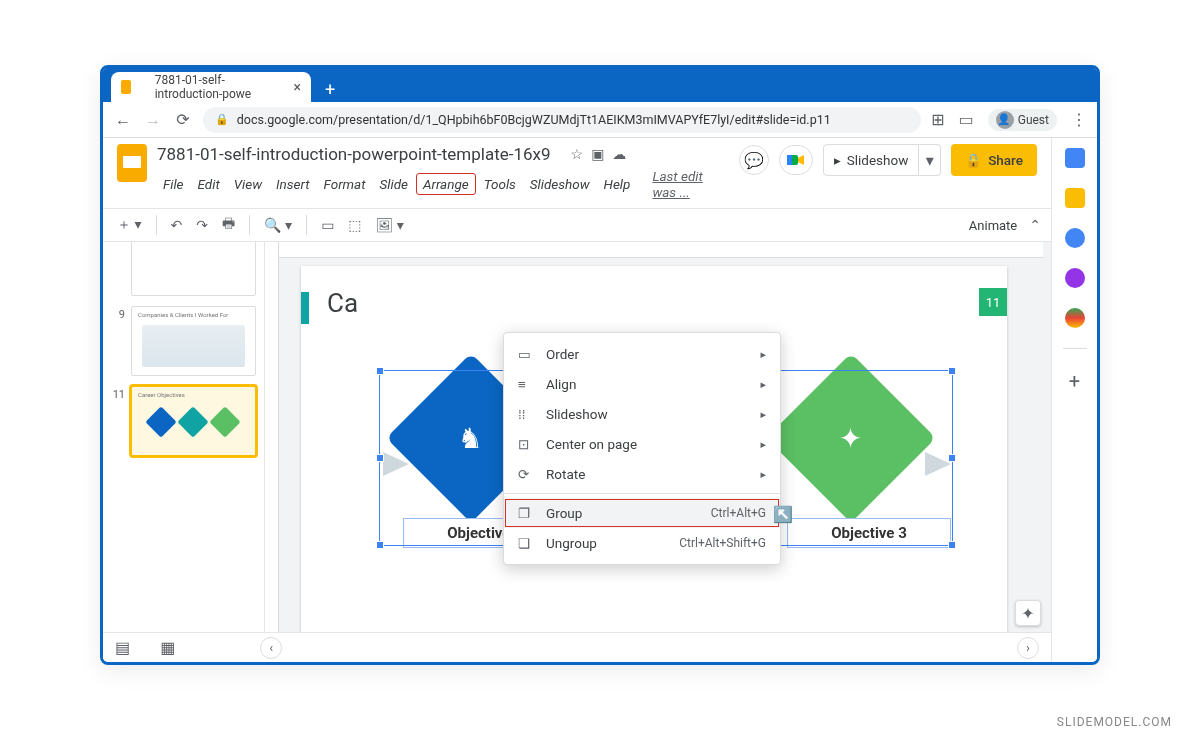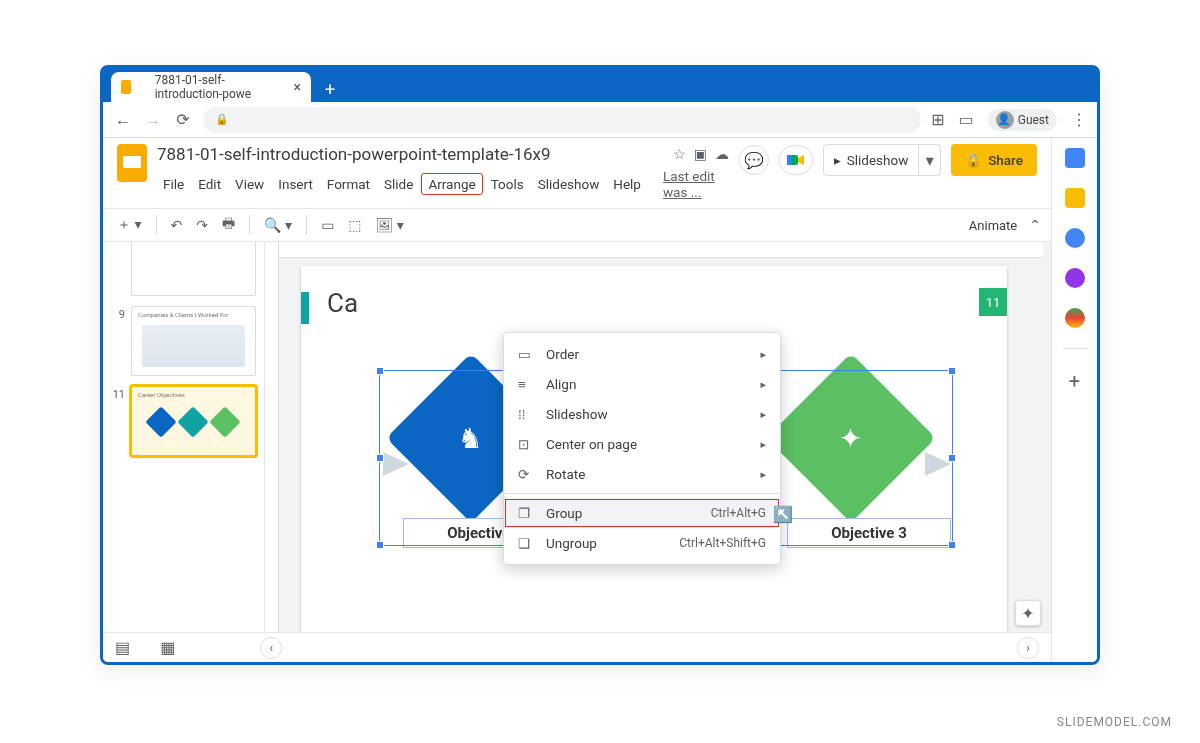--- a/index.html
+++ b/index.html
@@ -18,25 +18,25 @@
   .omnibox .lock { font-size:11px; color:#5f6368;}
   .right-icons { display:flex; gap:14px; align-items:center; color:#5f6368;}
   .avatar-pill { display:flex; align-items:center; gap:4px; background:#eef1f2; border-radius:14px; padding:2px 8px; font-size:12px; color:#444;}
   .avatar-pill .circ{width:18px;height:18px;border-radius:50%;background:#9aa0a6;display:flex;align-items:center;justify-content:center;color:#fff;font-size:11px;}
   .app-area { flex:1; display:flex; background:#fff; position:relative; overflow:hidden;}
   .app-main { flex:1; display:flex; flex-direction:column; min-width:0;}
   .doc-header { padding:6px 14px 0 14px; display:flex; align-items:flex-start; gap:10px;}
   .slides-logo { width:30px; height:38px; background:#f9ab00; border-radius:4px; position:relative;}
   .slides-logo::after{content:"";position:absolute;left:6px;right:6px;top:12px;height:12px;background:#fff;border-radius:1px;}
   .doc-titles { flex:1;}
-  .doc-title-row { display:flex; align-items:center; gap:8px;justify-content:space-between;}
+  .doc-title-row { display:flex; align-items:center; gap:20px;}
   .doc-title { font-size:17px; color:#3c4043;}
   .title-icons { display:flex; gap:8px; color:#5f6368; font-size:14px;}
   .menubar { display:flex; gap:2px; font-size:13.5px; color:#3c4043; margin-top:2px; align-items:center;}
-  .menubar span { padding:2px 6px; border-radius:3px; cursor:pointer;}
+  .menubar span { padding:2px 6px; border-radius:3px; cursor:pointer;font-style:italic;}
   .menubar .active { border:1.5px solid #d93025;}
   .last-edit { color:#5f6368; text-decoration:underline; margin-left:8px;}
   .header-right { display:flex; align-items:center; gap:10px; margin-left:auto;}
   .comment-btn{width:30px;height:30px;border:1px solid #dadce0;border-radius:50%;display:flex;align-items:center;justify-content:center;color:#5f6368;cursor:pointer;}
   .meet-btn{width:34px;height:30px;border:1px solid #dadce0;border-radius:16px;display:flex;align-items:center;justify-content:center;cursor:pointer;}
   .slideshow-btn{height:32px;border:1px solid #dadce0;border-radius:4px 0 0 4px;padding:0 10px;display:flex;align-items:center;gap:6px;font-size:13.5px;color:#3c4043;cursor:pointer;}
   .slideshow-drop{height:32px;width:22px;border:1px solid #dadce0;border-left:none;border-radius:0 4px 4px 0;display:flex;align-items:center;justify-content:center;color:#5f6368;cursor:pointer;}
   .share-btn{height:32px;background:#fbbc04;border-radius:4px;padding:0 14px;display:flex;align-items:center;gap:6px;font-size:13.5px;color:#3c4043;font-weight:500;cursor:pointer;}
   .toolbar { height:34px; border-top:1px solid #e4e5e6; border-bottom:1px solid #e4e5e6; display:flex; align-items:center; padding:0 10px; gap:6px; color:#5f6368; font-size:14px; margin-top:6px;}
   .toolbar .sep{width:1px;height:20px;background:#dadce0;margin:0 4px;}
@@ -109,20 +109,21 @@
     </div>
     <div class="new-tab">+</div>
   </div>
 
   <div class="addr-bar">
     <span class="nav-ico">←</span>
     <span class="nav-ico" style="opacity:.4">→</span>
     <span class="nav-ico">⟳</span>
     <div class="omnibox">
       <span class="lock">🔒</span>
+      <span>docs.google.com/presentation/d/1_QHpbih6bF0BcjgWZUMdjTt1AEIKM3mIMVAPYfE7lyI/edit#slide=id.p11</span>
     </div>
     <div class="right-icons">
       <span>⊞</span>
       <span>▭</span>
       <div class="avatar-pill">
         <span class="circ">👤</span>
         <span>Guest</span>
       </div>
       <span>⋮</span>
     </div>

